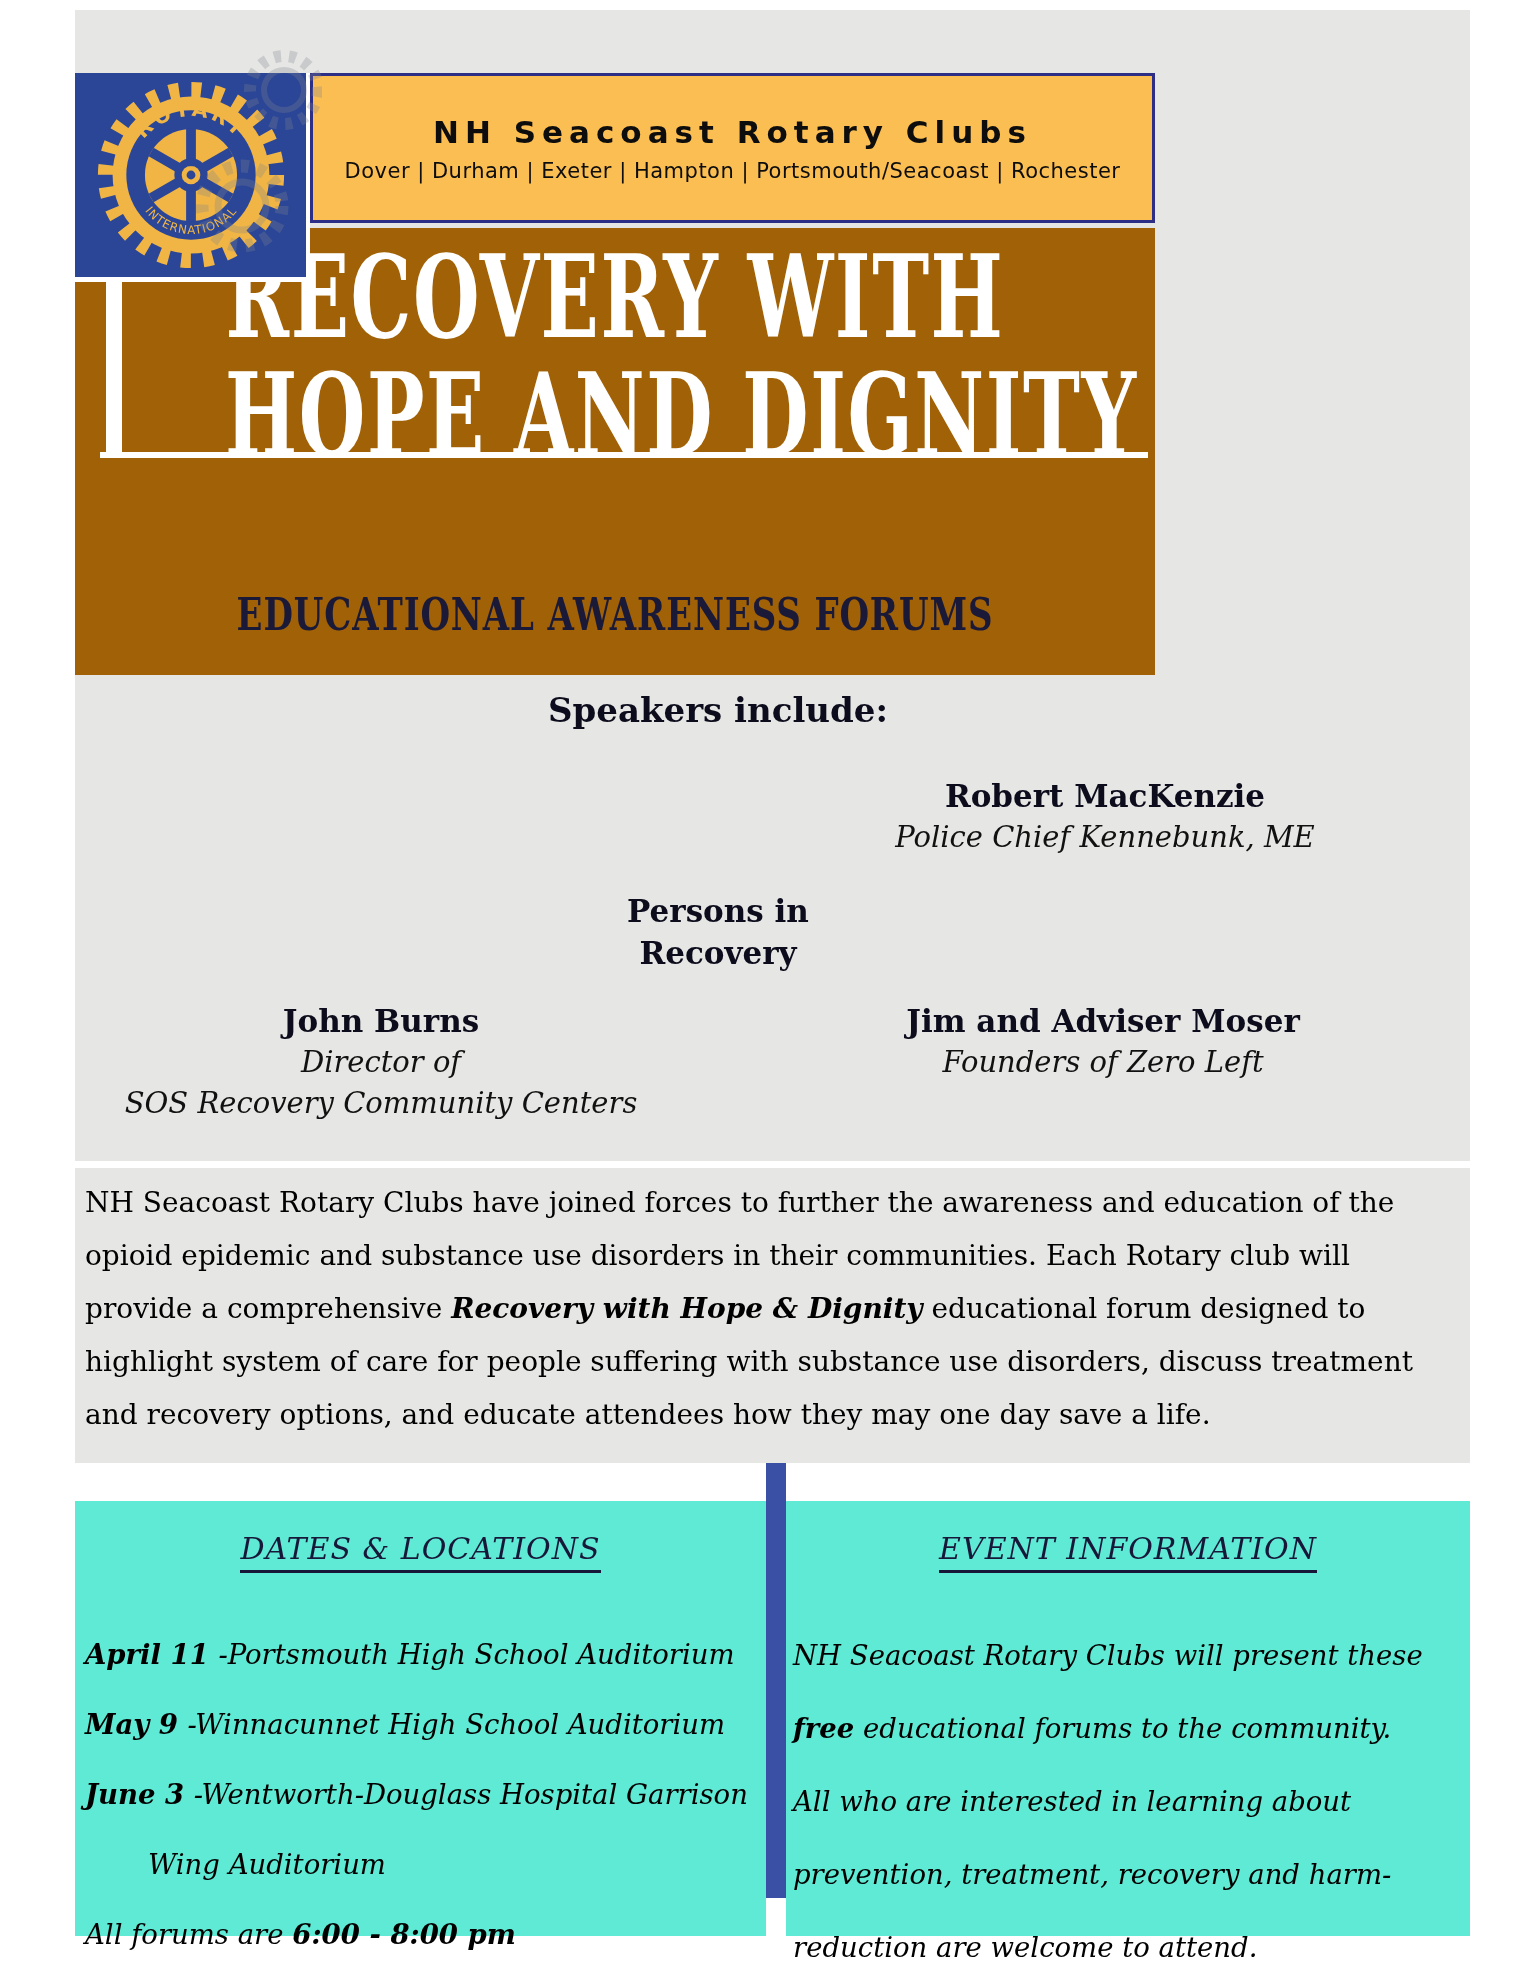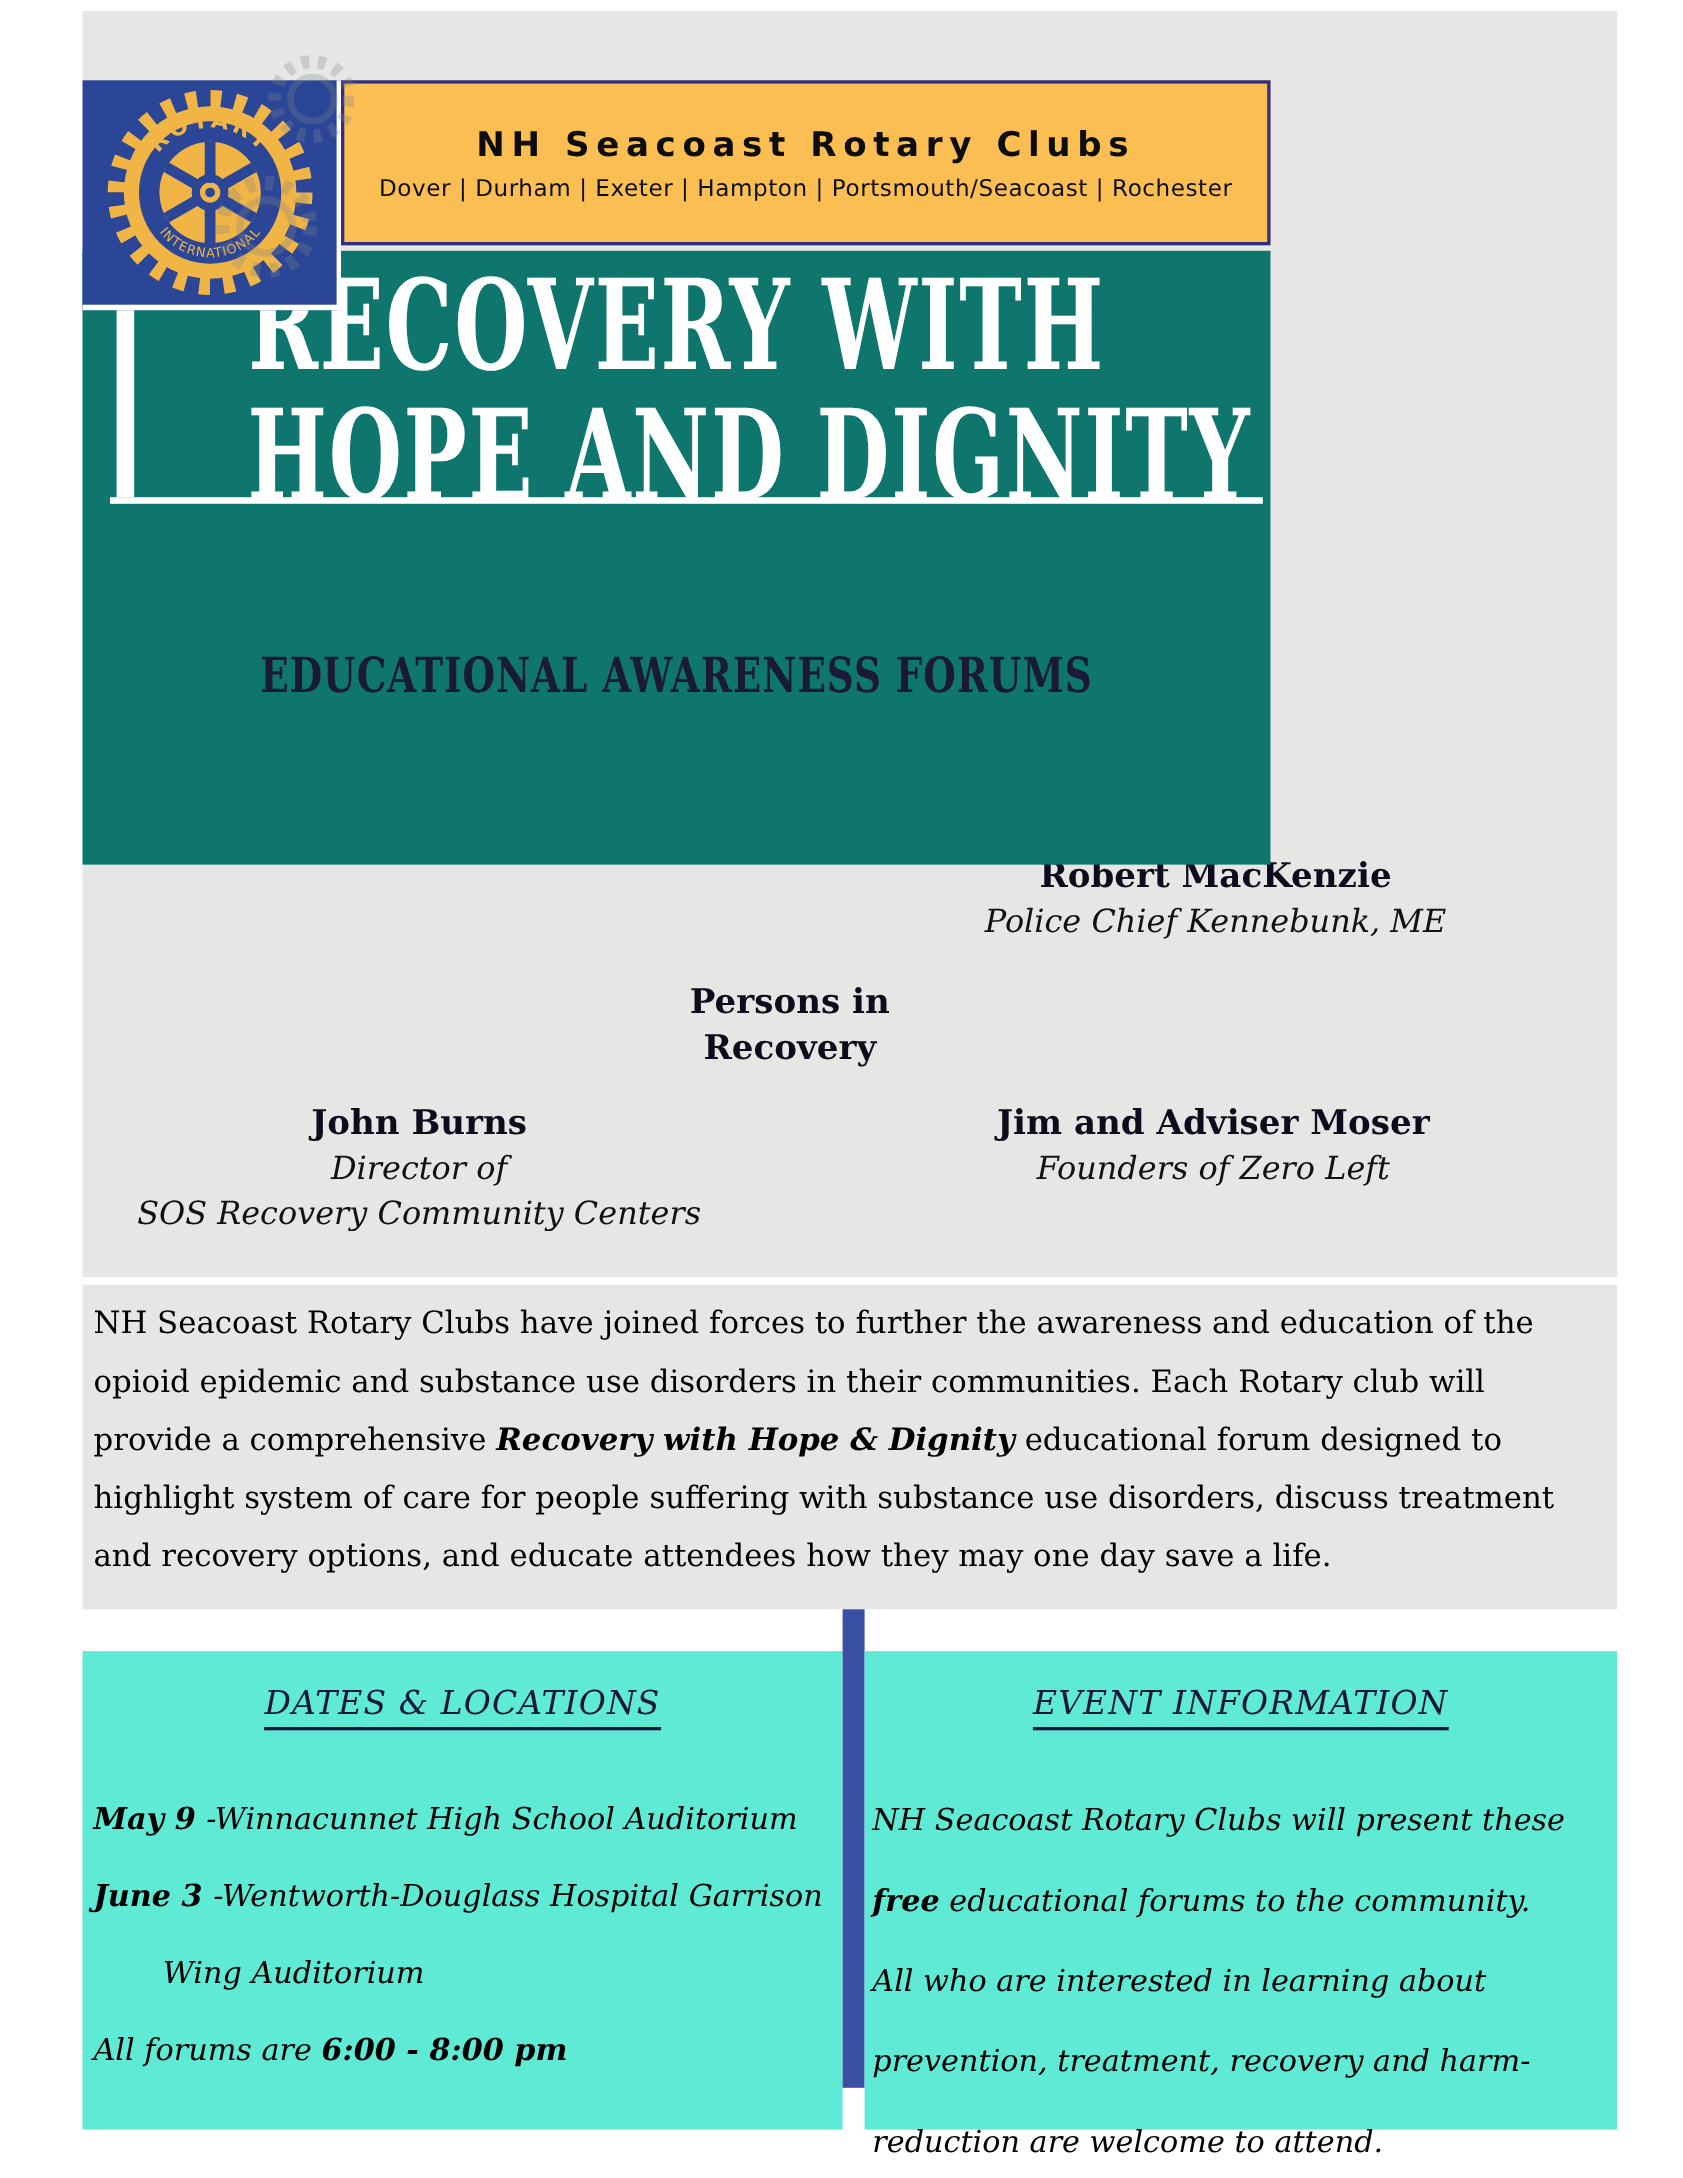--- a/index.html
+++ b/index.html
@@ -15,21 +15,21 @@
   .watermark{position:absolute;left:196px;top:28px;width:126px;height:256px;z-index:6;opacity:.28;pointer-events:none;}
   .header-band{position:absolute;left:310px;top:73px;width:845px;height:150px;background:#FBBE53;
                border:3px solid #2D2F86;box-sizing:border-box;z-index:4;
                display:flex;flex-direction:column;align-items:center;justify-content:center;}
   .header-title{font-family:"DejaVu Sans","Liberation Sans",sans-serif;font-weight:bold;
                 font-size:31px;letter-spacing:6px;color:#0d0d0d;white-space:nowrap;}
   .header-subtitle{font-family:"DejaVu Sans","Liberation Sans",sans-serif;font-size:21px;
                    color:#0d0d0d;margin-top:9px;letter-spacing:.5px;white-space:nowrap;}
 
   
-  .title-block{position:absolute;left:75px;top:228px;width:1080px;height:558px;background:#0f766e;z-index:1;}
+  .title-block{position:absolute;left:75px;top:228px;width:1080px;height:447px;background:#a16207;z-index:1;}
   .v-line{position:absolute;left:31px;top:8px;width:16px;height:216px;background:#fff;}
   .h-line{position:absolute;left:25px;top:224px;width:1048px;height:6px;background:#fff;}
   .banner-title{position:absolute;left:40px;top:10px;width:1000px;text-align:center;color:#ffffff;
                 font-weight:bold;font-size:98px;line-height:102px;letter-spacing:2px;
                 transform:scale(0.78,1.16);transform-origin:50% 0;white-space:nowrap;}
   .banner-subtitle{position:absolute;left:0;top:360px;width:1080px;text-align:center;
                    font-weight:bold;font-size:40px;color:#1A1A38;letter-spacing:1px;
                    transform:scale(0.85,1.1);transform-origin:50% 0;white-space:nowrap;}
 
   
@@ -154,20 +154,21 @@
   </div>
 
   <div class="rule"></div>
   <p class="about"><span>NH Seacoast Rotary Clubs have joined forces to further the awareness and education of the opioid epidemic and substance use disorders in their communities. Each Rotary club will provide a comprehensive </span><span class="b i">Recovery with Hope &amp; Dignity</span><span> educational forum designed to highlight system of care for people suffering with substance use disorders, discuss treatment and recovery options, and educate attendees how they may one day save a life.</span></p>
 
   <div class="panel panel-left">
     <div class="panel-heading-wrap">
       <span class="panel-heading">DATES &amp; LOCATIONS</span>
     </div>
     <div class="panel-body">
+        <div class="line"><span class="b">April 11 </span><span>-Portsmouth High School Auditorium</span></div>
         <div class="line"><span class="b">May 9 </span><span>-Winnacunnet High School Auditorium</span></div>
         <div class="line"><span class="b">June 3 </span><span>-Wentworth-Douglass Hospital Garrison</span></div>
         <div class="line indent"><span>Wing Auditorium</span></div>
         <div class="line"><span>All forums are </span><span class="b">6:00 - 8:00 pm</span></div>
       </div>
   </div>
 
   <div class="divider"></div>
 
   <div class="panel panel-right">

